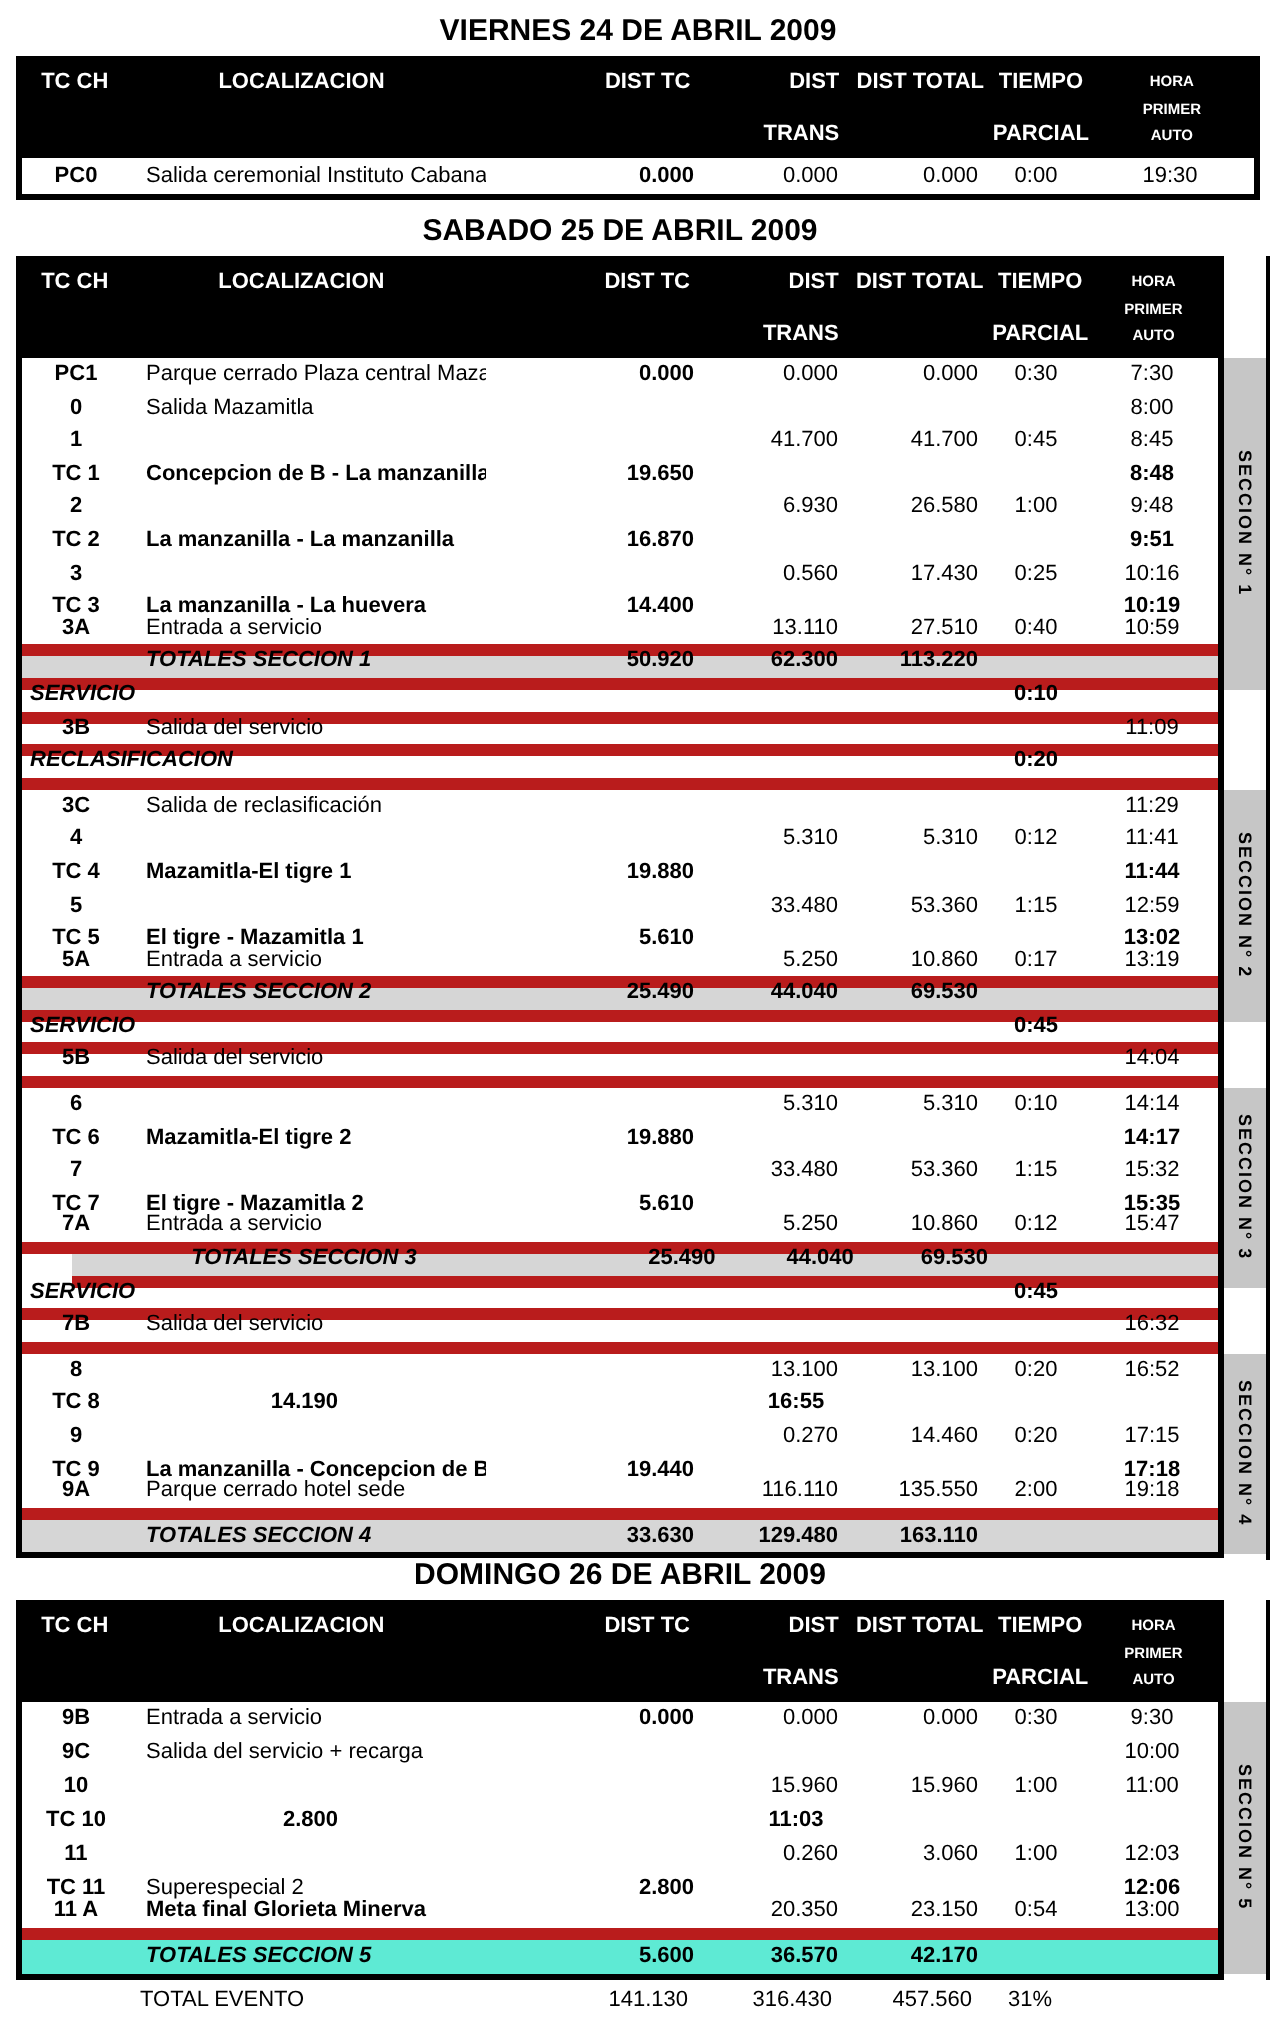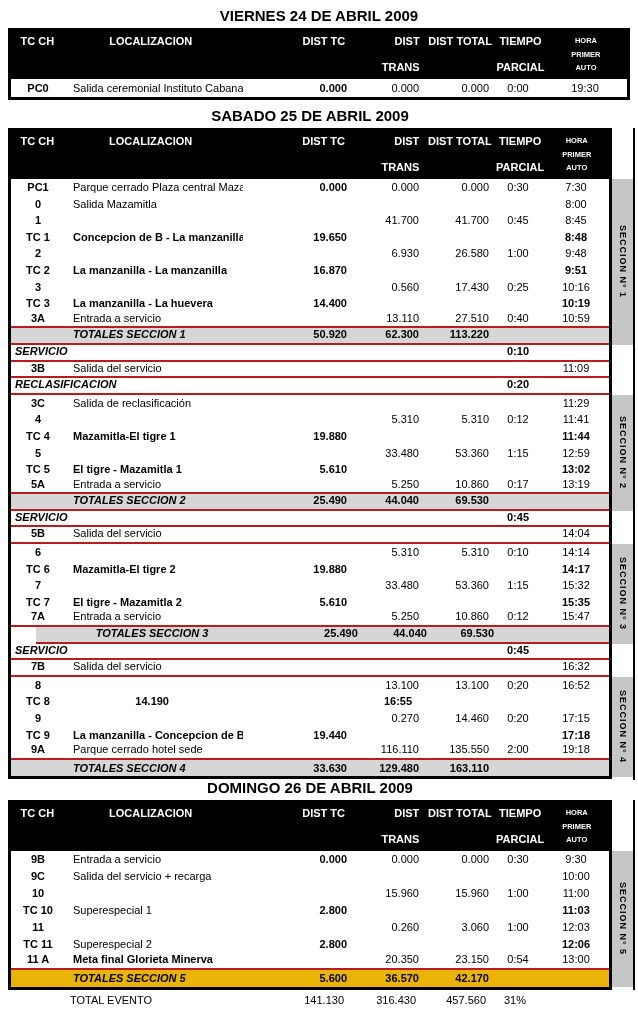--- a/index.html
+++ b/index.html
@@ -10,21 +10,21 @@
   #t1{top:106px;--rh:16.6px;--tw:604px;--hora:66px;}
   #t2{top:778px;--rh:17px;--tw:604px;--hora:66px;}
   .day-title{width:var(--tw);text-align:center;font-size:15px;font-weight:bold;height:22px;line-height:20px;}
   .rtable{width:var(--tw);border:3px solid #000;box-sizing:border-box;background:#fff;}
   .rheader{display:flex;height:48px;box-sizing:border-box;background:#000;color:#fff;
            font-weight:bold;font-size:11px;padding:5px 0 6px;}
   .hcell{display:flex;flex-direction:column;justify-content:space-between;text-align:center;}
   .hcell span{display:block;line-height:11px;}
   .hc-hora span{font-size:7.5px;line-height:10px;}
   .row{display:flex;height:var(--rh);line-height:var(--rh);font-size:11px;box-sizing:border-box;background:#fff;align-items:flex-end;}
-  .row.bb{border-bottom:2px solid #b91c1c;}
+  .row.bb{border-bottom:6px solid #b91c1c;}
   .cell{box-sizing:border-box;overflow:hidden;white-space:nowrap;}
   .c-tc{width:54px;text-align:center;font-weight:bold;}
   .c-loc{width:178px;padding-left:8px;}
   .c-dtc{width:110px;text-align:right;padding-right:6px;font-weight:bold;}
   .c-dtr{width:70px;text-align:right;padding-right:4px;}
   .c-dto{width:70px;text-align:right;padding-right:4px;}
   .c-tie{width:50px;text-align:center;}
   .c-hora{width:var(--hora);text-align:center;}
   .hc-loc{padding-left:0;}
   .loc-bold{font-weight:bold;}
@@ -509,21 +509,20 @@
           <div class="cell c-tc">10</div>
           <div class="cell c-loc"></div>
           <div class="cell c-dtc"></div>
           <div class="cell c-dtr">15.960</div>
           <div class="cell c-dto">15.960</div>
           <div class="cell c-tie">1:00</div>
           <div class="cell c-hora">11:00</div>
         </div>
         <div class="row">
           <div class="cell c-tc">TC 10</div>
-          <div class="cell c-loc">Superespecial 1</div>
           <div class="cell c-dtc">2.800</div>
           <div class="cell c-dtr"></div>
           <div class="cell c-dto"></div>
           <div class="cell c-tie"></div>
           <div class="cell c-hora hora-bold">11:03</div>
         </div>
         <div class="row">
           <div class="cell c-tc">11</div>
           <div class="cell c-loc"></div>
           <div class="cell c-dtc"></div>
@@ -543,21 +542,21 @@
         </div>
         <div class="row bb">
           <div class="cell c-tc">11 A</div>
           <div class="cell c-loc loc-bold">Meta final Glorieta Minerva</div>
           <div class="cell c-dtc"></div>
           <div class="cell c-dtr">20.350</div>
           <div class="cell c-dto">23.150</div>
           <div class="cell c-tie">0:54</div>
           <div class="cell c-hora">13:00</div>
         </div>
-        <div class="row row-total" style="background: #eab308;">
+        <div class="row row-total" style="background: #5eead4;">
           <div class="cell c-tc"></div>
           <div class="cell c-loc">TOTALES SECCION 5</div>
           <div class="cell c-dtc">5.600</div>
           <div class="cell c-dtr">36.570</div>
           <div class="cell c-dto">42.170</div>
           <div class="cell c-tie"></div>
           <div class="cell c-hora"></div>
         </div>
       </div>
   <div class="sidebar">

